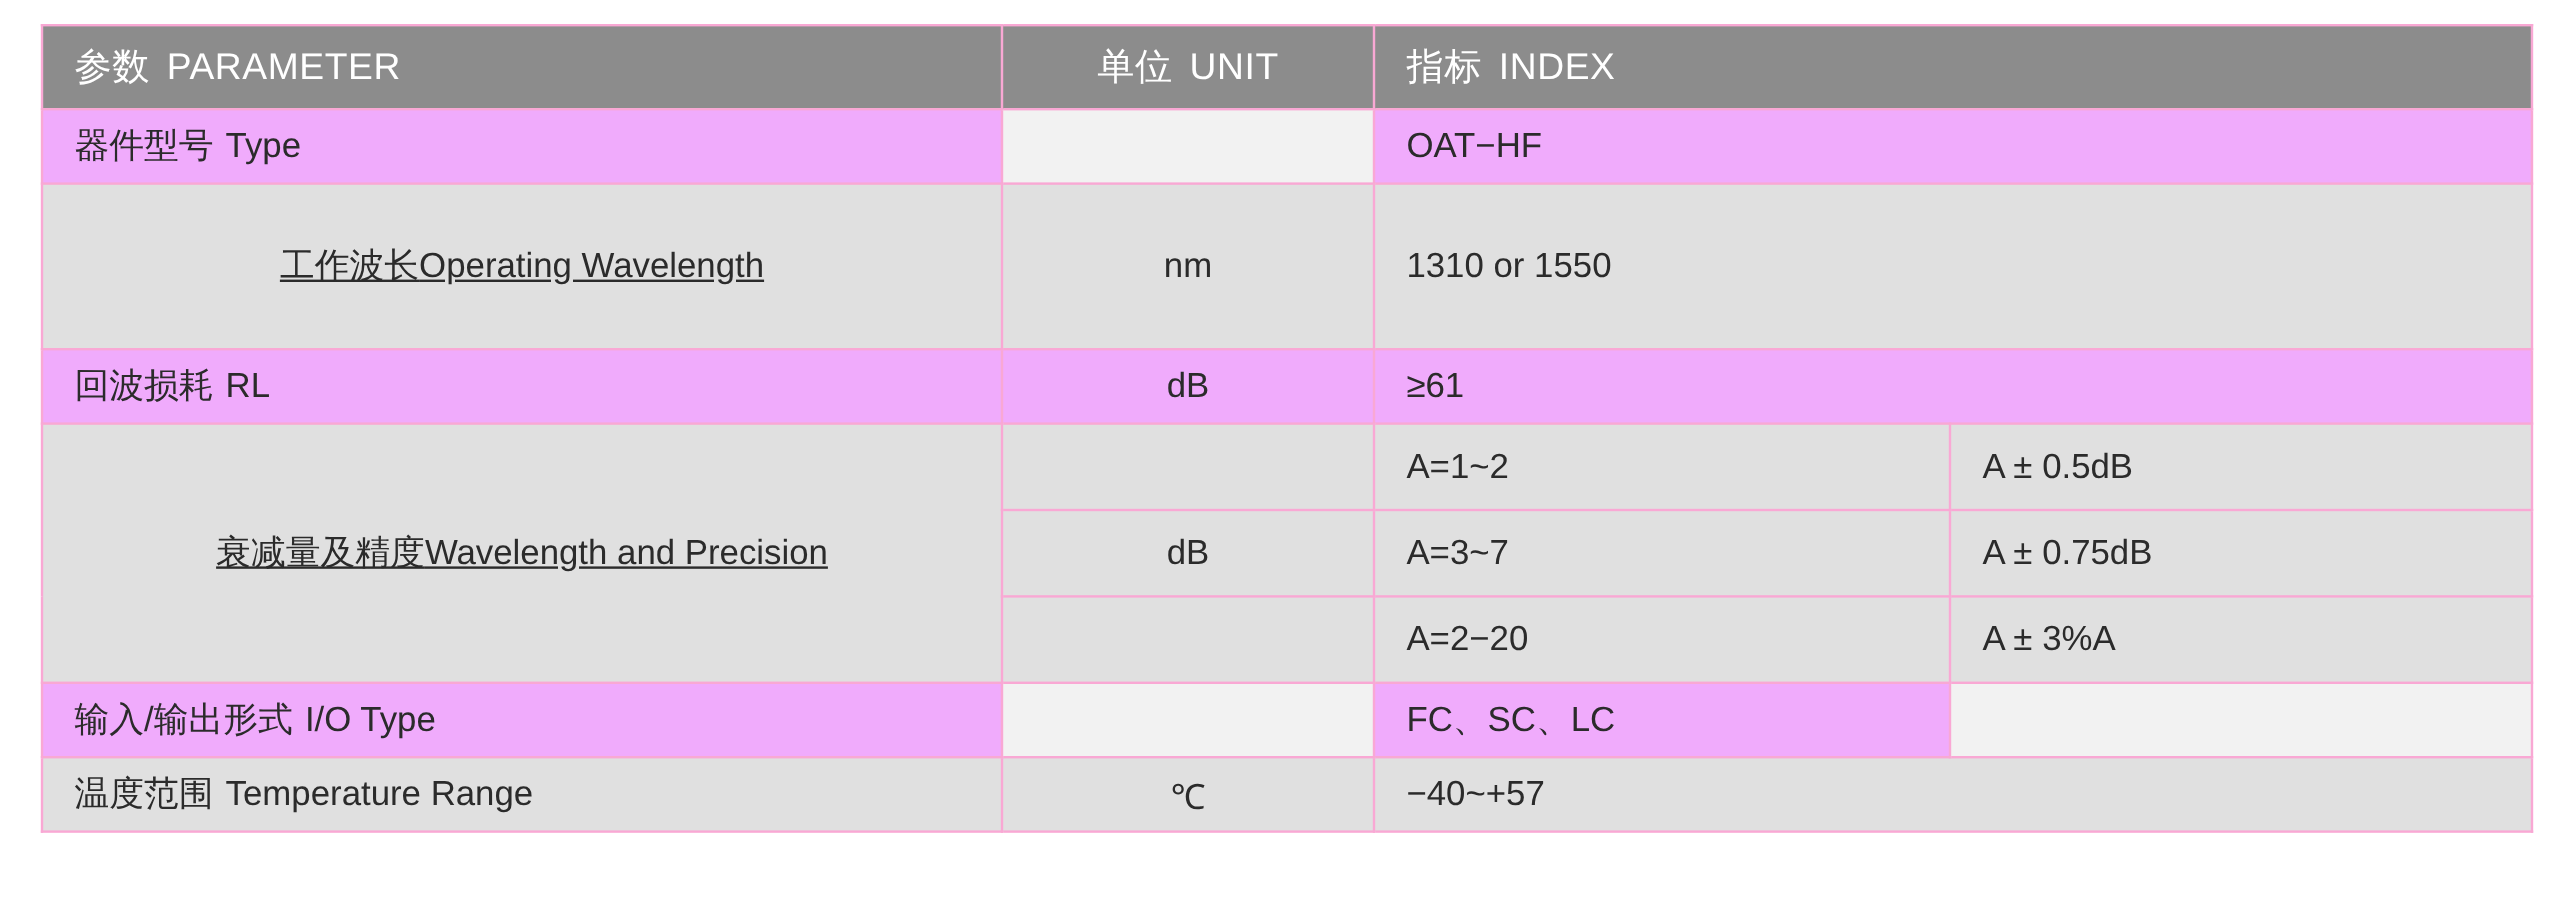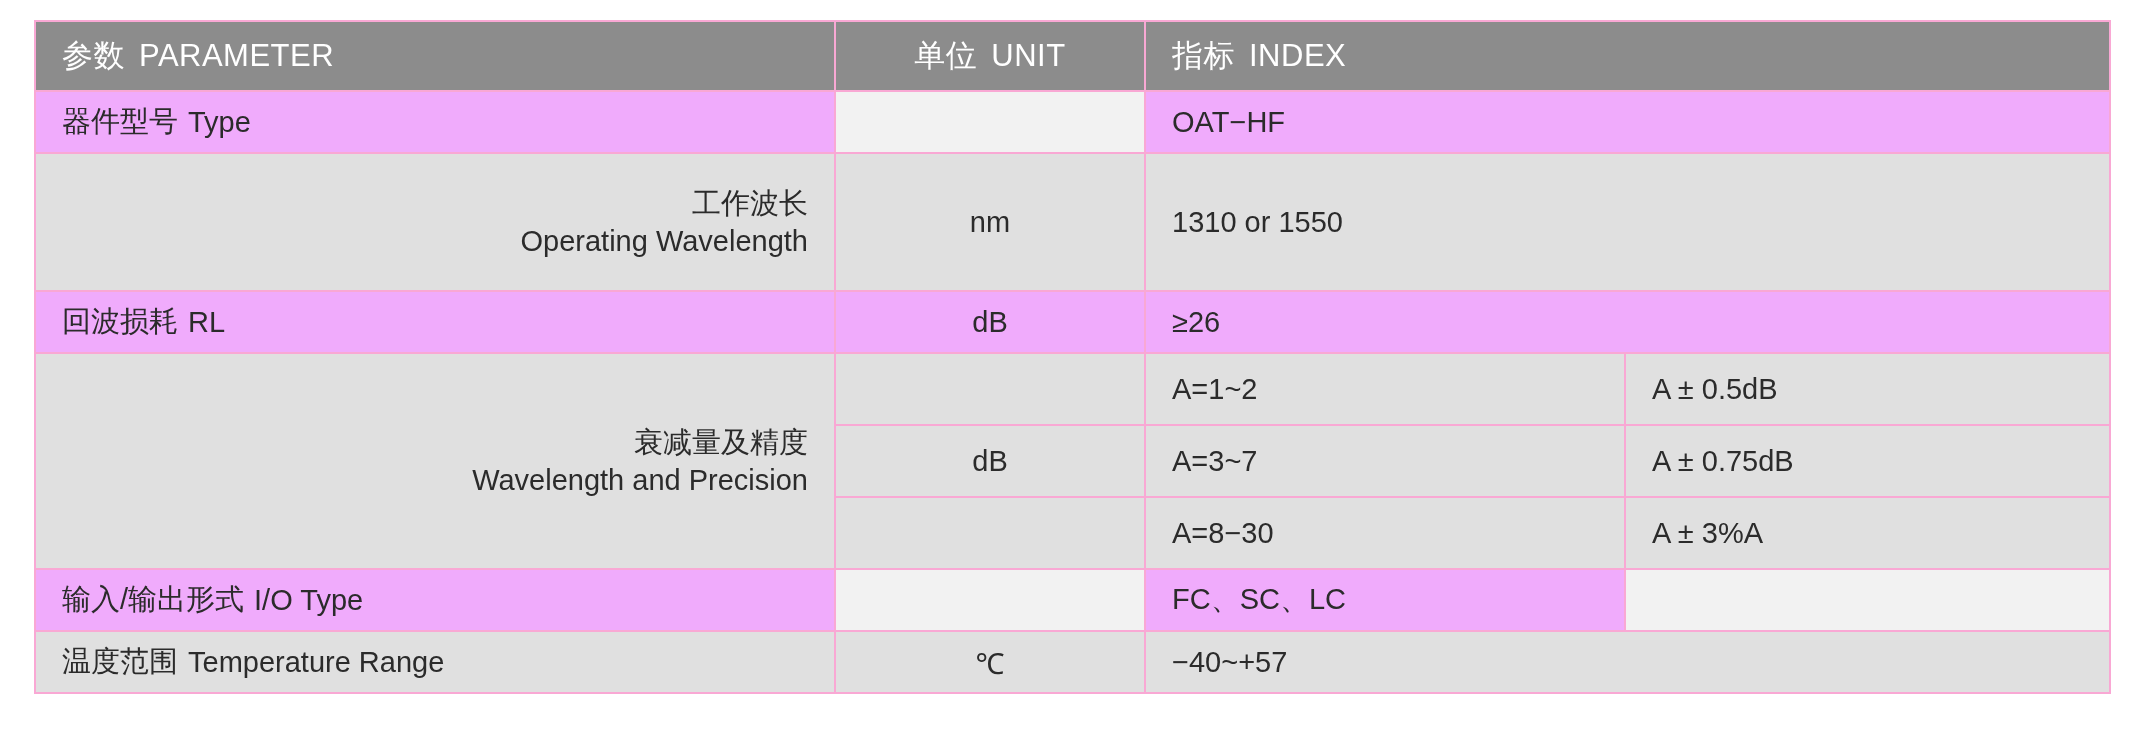--- a/index.html
+++ b/index.html
@@ -57,24 +57,25 @@
   .dark {
     background: #e0e0e0;
     color: #2b2b2b;
   }
   .blank-l { background: #f2f2f2; }
   .blank-d { background: #e0e0e0; }
   td .cell {
     font-size: 29px;
   }
   .two-line {
-    flex-direction: column;
-    align-items: flex-end;
+    flex-direction: row;
+    align-items: center;
     justify-content: center;
     line-height: 1.32;
+    text-decoration: underline;
   }
   .two-line span { display: block; }
   .tall .cell { min-height: 136px; }
   .tall2 .cell { min-height: 70px; }
   .label-cn { }
   .nowrap { white-space: nowrap; }
 </style>
 </head>
 <body>
 
@@ -146,21 +147,21 @@
           <div class="cell">
             <span class="label-cn nowrap">回波损耗</span>
             <span style="width:10px"></span>
             <span class="nowrap">RL</span>
           </div>
         </td>
         <td class="light">
           <div class="cell center">dB</div>
         </td>
         <td class="light" colspan="2">
-          <div class="cell">≥26</div>
+          <div class="cell">≥61</div>
         </td>
       </tr>
 
       <tr class="tall2">
         <td class="dark" rowspan="3">
           <div class="cell two-line" style="min-height:210px">
             <span>衰减量及精度</span>
             <span>Wavelength and Precision</span>
           </div>
         </td>
@@ -185,21 +186,21 @@
         <td class="dark">
           <div class="cell">A ± 0.75dB</div>
         </td>
       </tr>
 
       <tr class="tall2">
         <td class="dark blank-d">
           <div class="cell center"></div>
         </td>
         <td class="dark">
-          <div class="cell">A=8−30</div>
+          <div class="cell">A=2−20</div>
         </td>
         <td class="dark">
           <div class="cell">A ± 3%A</div>
         </td>
       </tr>
 
       <tr>
         <td class="light">
           <div class="cell">
             <span class="label-cn nowrap">输入/输出形式</span>

